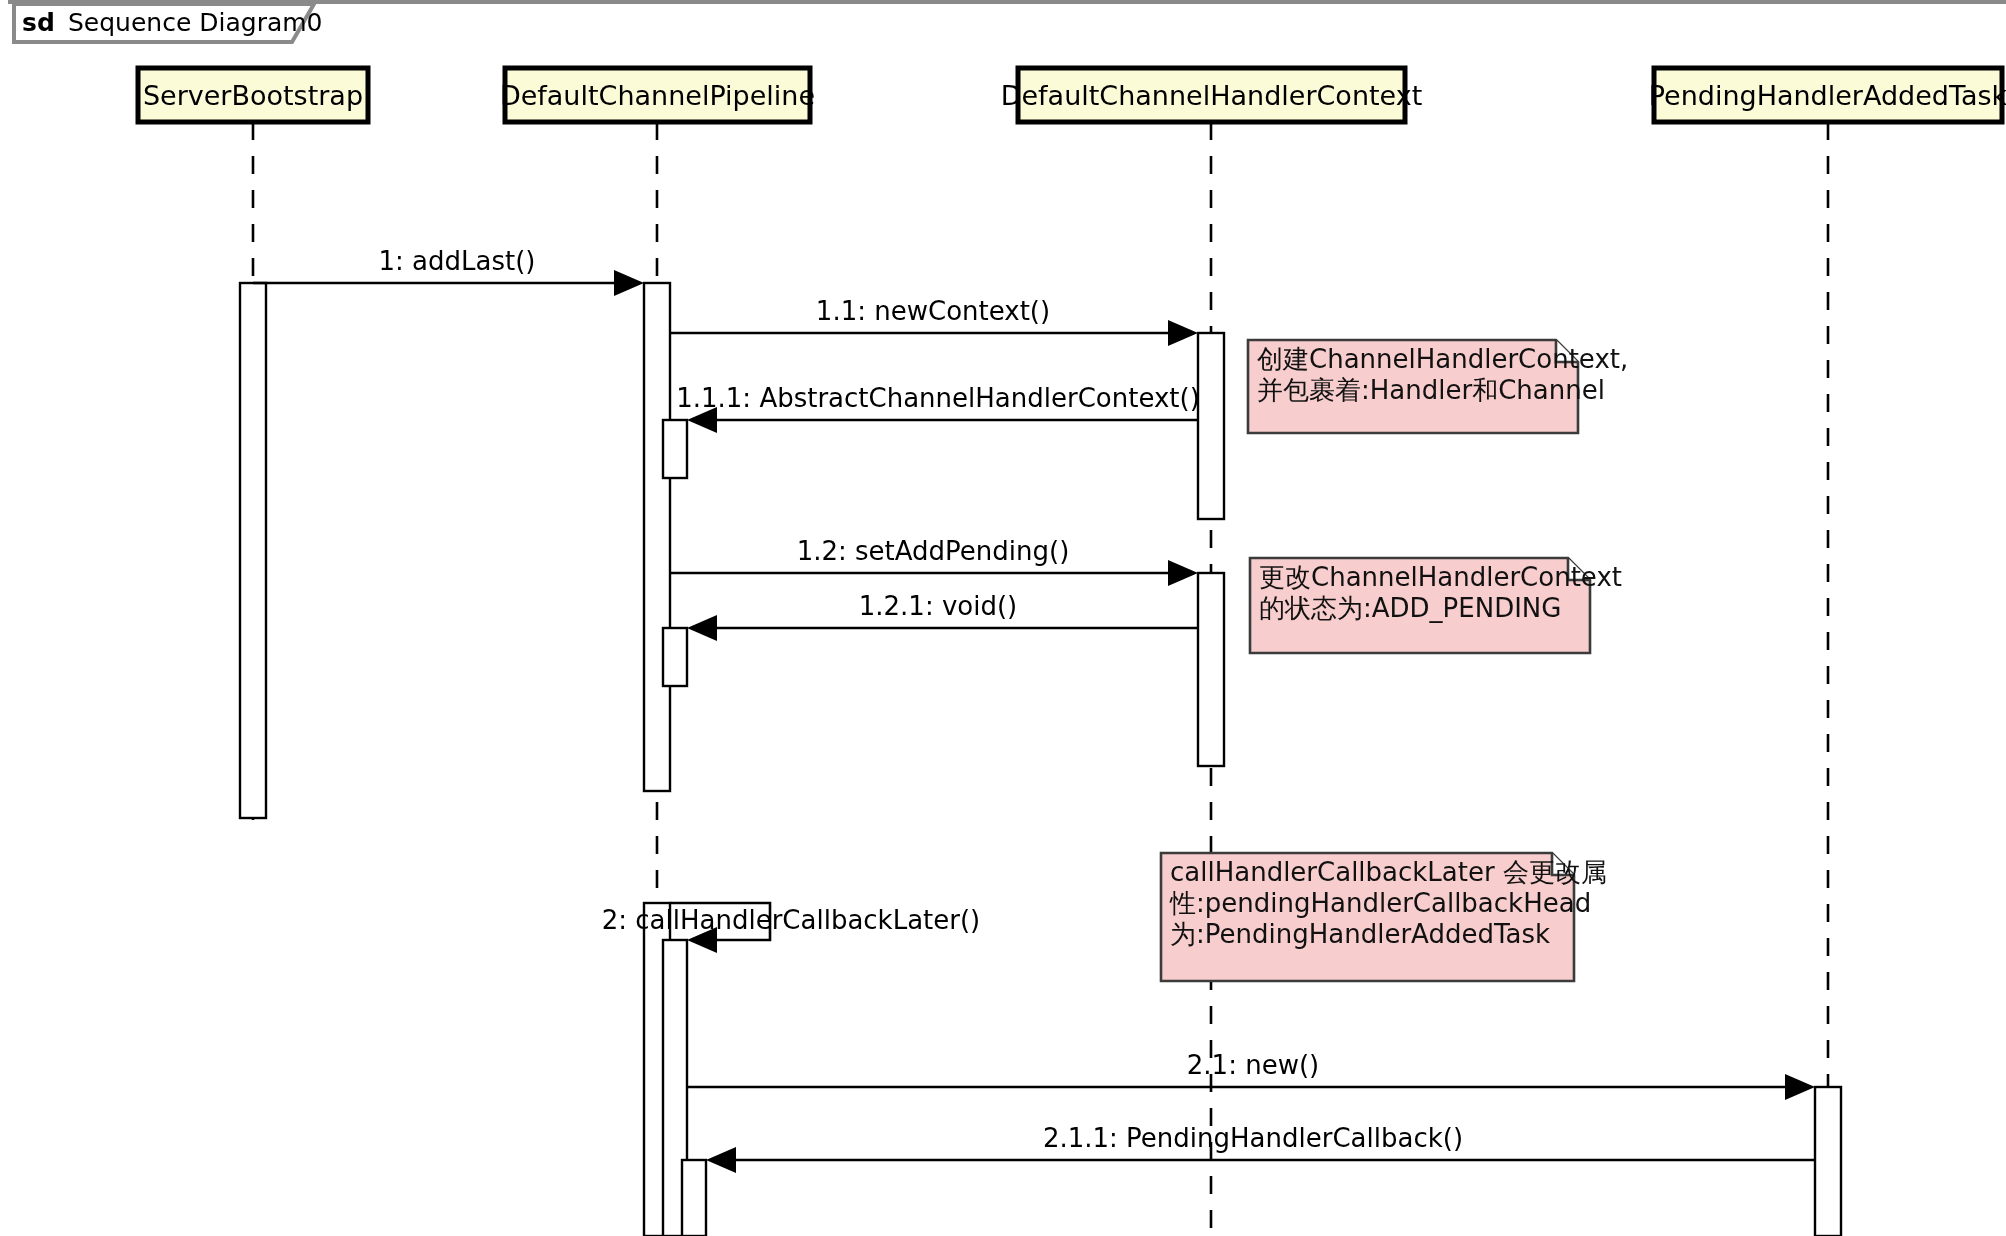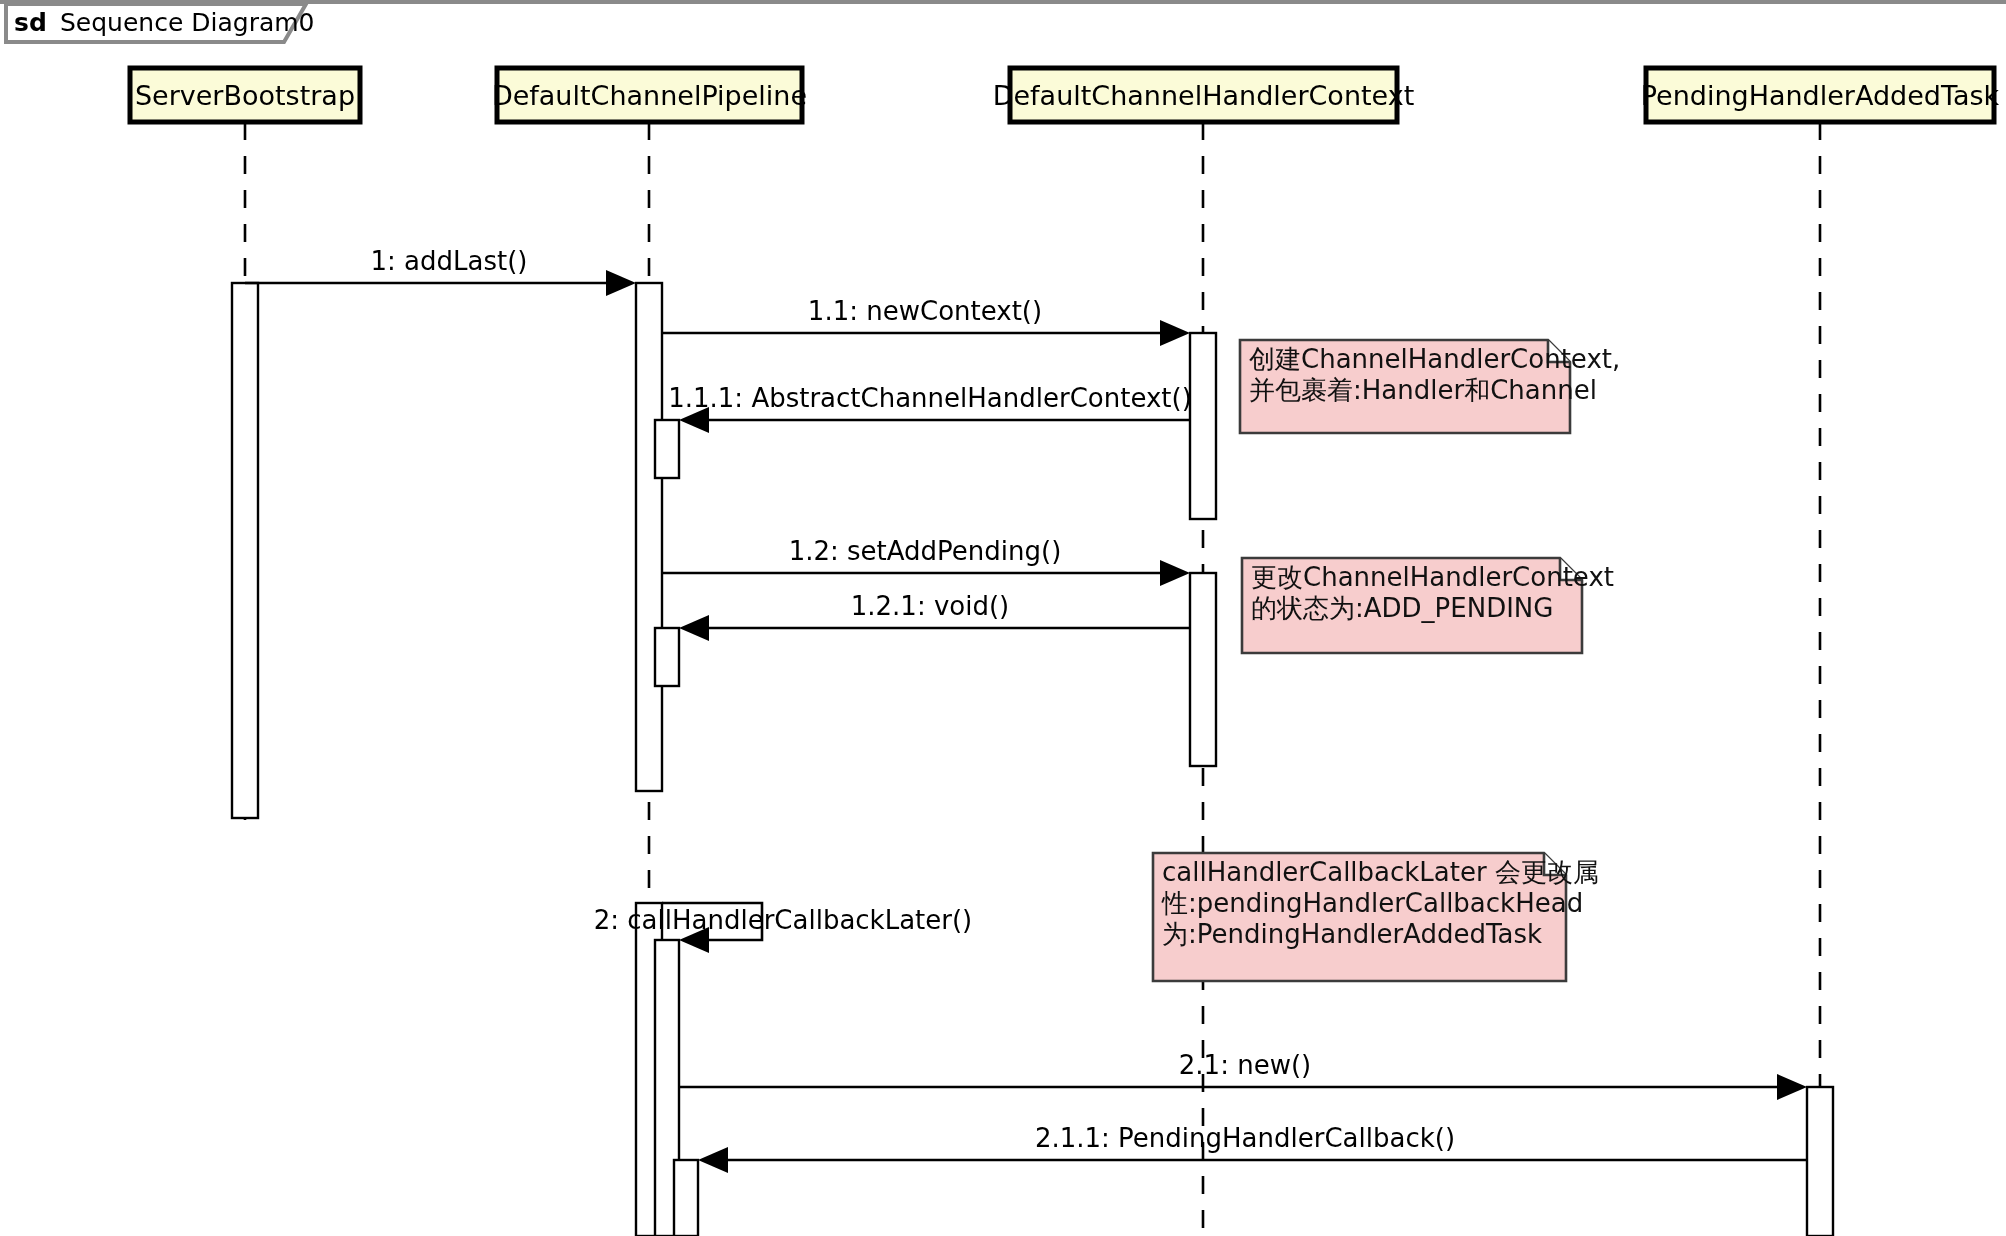--- a/index.html
+++ b/index.html
@@ -10,20 +10,21 @@
   body {
     width: 2006px;
     height: 1236px;
     font-family: "DejaVu Sans", "Liberation Sans", sans-serif;
     overflow: hidden;
   }
   #diagram-root {
     position: relative;
     width: 1696px;
     height: 1236px;
+    padding-left: 8px;
   }
   svg#sd-svg {
     display: block;
     width: 2006px;
     height: 1236px;
   }
   .lifeline-box-rect {
     fill: #fbfbd8;
     stroke: #000000;
     stroke-width: 5;

